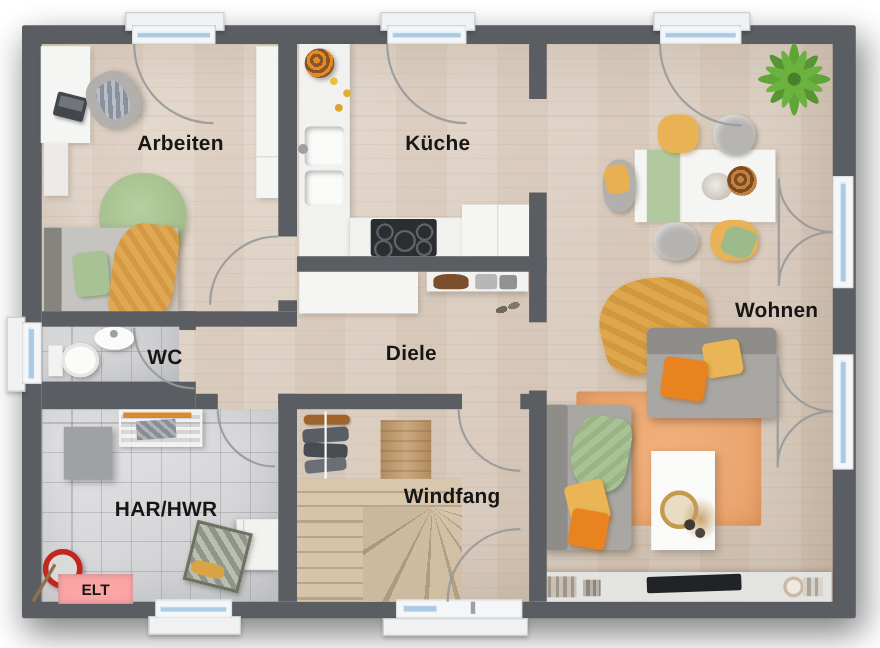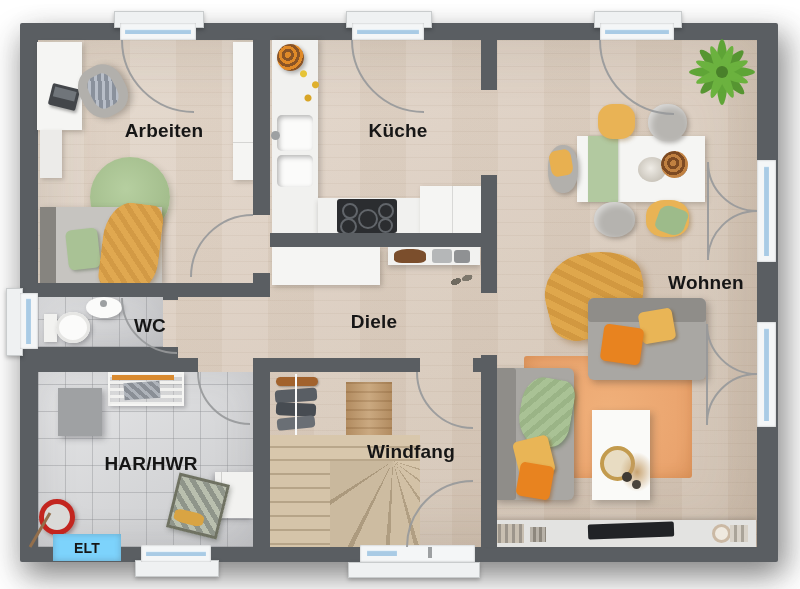--- a/index.html
+++ b/index.html
@@ -141,21 +141,21 @@
       <div class="abs" style="left:14px;top:8px;width:36px;height:17px;background:repeating-linear-gradient(45deg,#8a8f96 0 4px,#aeb3ba 4px 7px);transform:rotate(-4deg);"></div>
     </div>
     <div class="abs fz" style="left:38px;top:365px;width:44px;height:48px;background:#9fa1a3;box-shadow:3px 3px 6px rgba(60,60,65,.35);"></div>
     <div class="abs fz" style="left:195px;top:449px;width:38px;height:46px;background:#f2f2f0;box-shadow:-2px 2px 5px rgba(60,60,65,.3);">
       <div class="abs" style="left:6px;top:0;width:1px;height:46px;background:#cfcfcd;"></div>
     </div>
     <div class="abs fz" style="left:19px;top:476px;width:26px;height:26px;border-radius:50%;border:5px solid #c3251f;background:#dadad8;box-shadow:2px 2px 4px rgba(60,0,0,.35);"></div>
     <div class="abs fz" style="left:152px;top:455px;width:46px;height:50px;border:3px solid #6f7262;transform:rotate(14deg);background:repeating-linear-gradient(45deg,#8f958a 0 5px,#b9bfae 5px 10px);box-shadow:2px 2px 5px rgba(50,55,45,.35);">
       <div class="abs" style="left:2px;top:32px;width:30px;height:13px;background:#d9a443;border-radius:30%;"></div>
     </div>
-    <div class="abs fz" style="left:33px;top:499px;width:68px;height:27px;background:#7dd3fc;display:flex;align-items:center;justify-content:center;box-shadow:inset 0 0 6px rgba(70,70,75,.3);margin-top:12px;">
+    <div class="abs fz" style="left:33px;top:499px;width:68px;height:27px;background:#fca5a5;display:flex;align-items:center;justify-content:center;box-shadow:inset 0 0 6px rgba(70,70,75,.3);">
       <span class="room-label small-label" style="position:static;transform:none;">ELT</span>
     </div>
 
     <div class="abs fz" style="left:254px;top:351px;width:46px;height:68px;">
       <div class="abs" style="left:2px;top:3px;width:42px;height:9px;background:#a2622c;border-radius:5px;box-shadow:1px 1px 2px rgba(0,0,0,.3);"></div>
       <div class="abs" style="left:1px;top:15px;width:42px;height:13px;background:#595e64;border-radius:4px;transform:rotate(-4deg);"></div>
       <div class="abs" style="left:2px;top:29px;width:40px;height:13px;background:#474c52;border-radius:4px;transform:rotate(3deg);"></div>
       <div class="abs" style="left:3px;top:43px;width:38px;height:12px;background:#6a6f75;border-radius:4px;transform:rotate(-6deg);"></div>
       <div class="abs" style="left:21px;top:0;width:2px;height:68px;background:#fafafa;"></div>
     </div>

